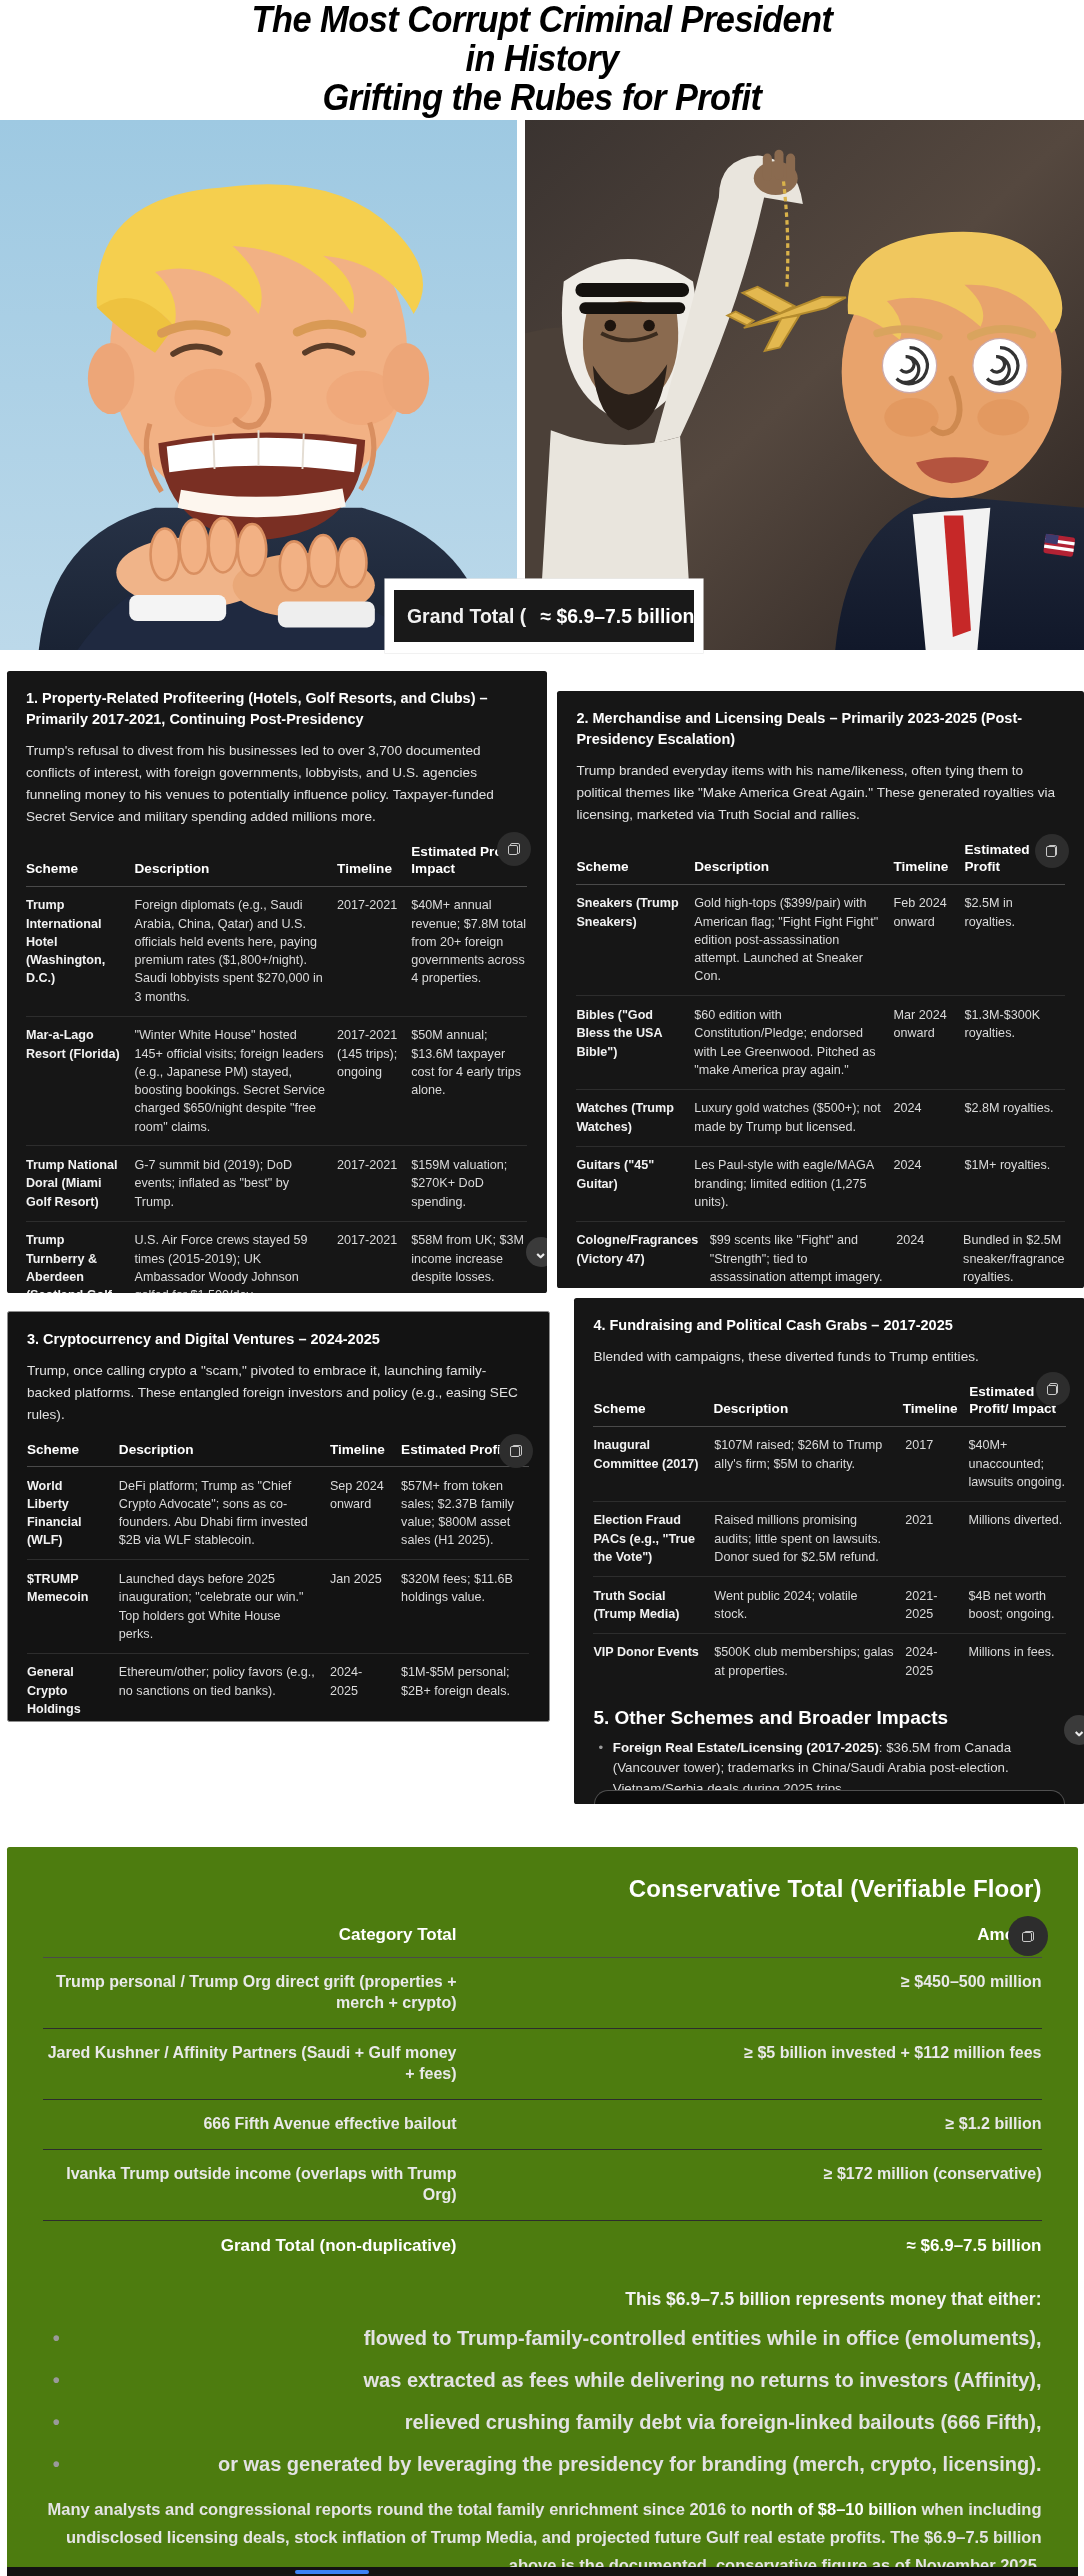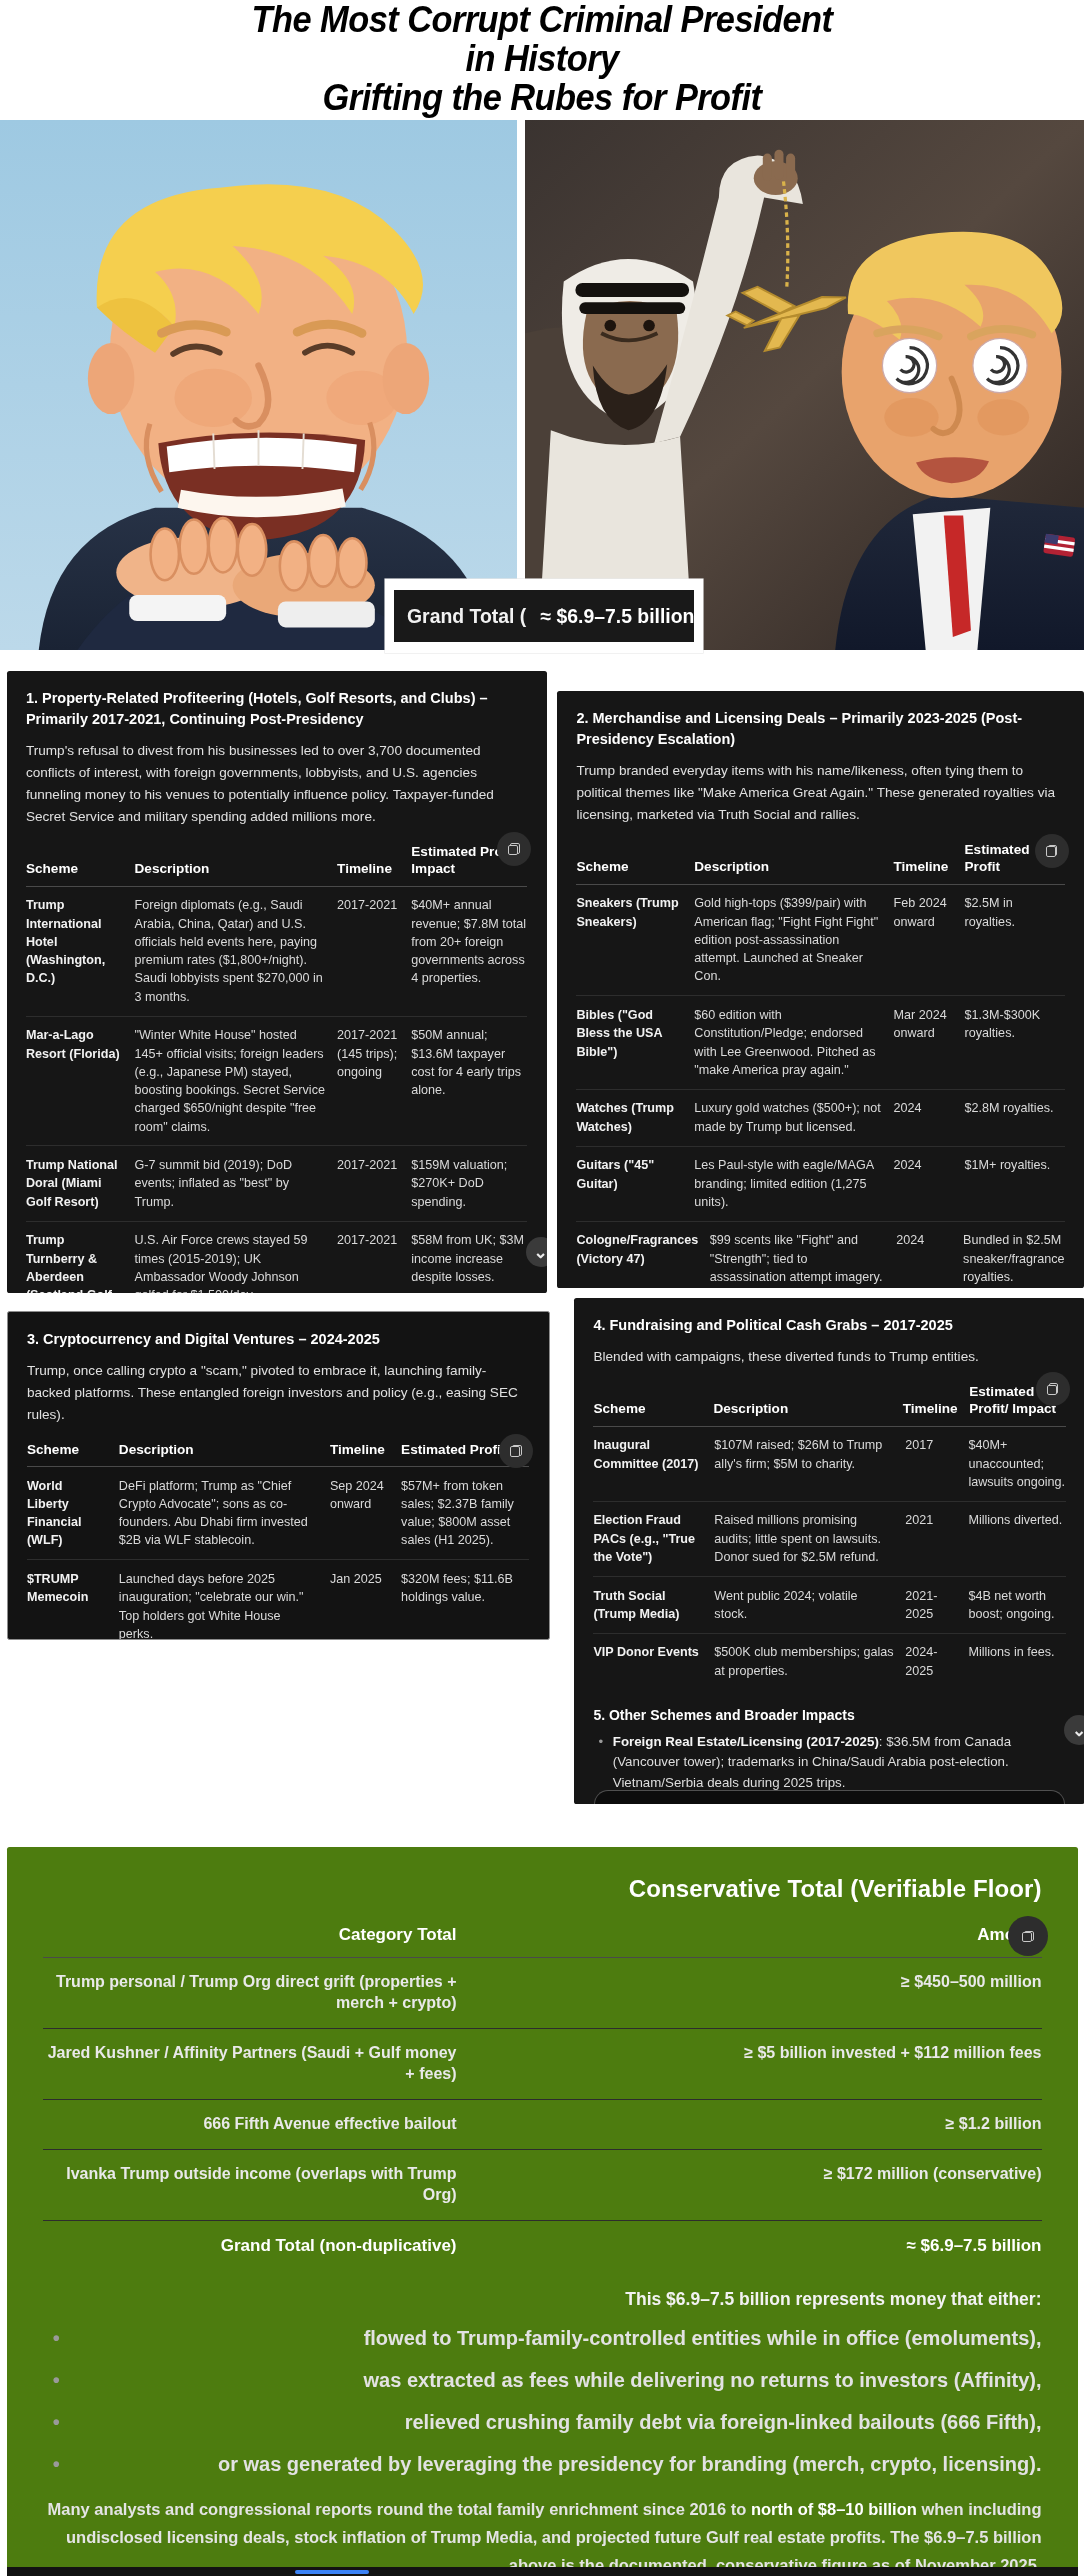--- a/index.html
+++ b/index.html
@@ -23,21 +23,21 @@
   .badge-box { margin: 11px 9px 0 9px; height: 52px; background: #191919; display: flex; align-items: center;
                padding: 12px 13px; gap: 14.2px; }
   .badge-box .lbl { color: #f2f2f2; font-weight: bold; font-size: 19.4px; white-space: nowrap; }
   .badge-box .val { color: #ffffff; font-weight: bold; font-size: 19.4px; white-space: nowrap; }
 
   
   .panel { position: absolute; background: #161616; color: #e4e4e4; padding: 17px 19.4px; overflow: hidden;
            border-radius: 2.6px; }
   #panel1 { left: 6.5px;  top: 671px; width: 540px; height: 622px; }
   #panel2 { left: 557px; top: 691px; width: 527px; height: 597px; }
-  #panel3 { left: 6.5px;  top: 1311px; width: 543px; height: 329px; border: 1.3px solid #8d8d8d; background: #131313; }
+  #panel3 { left: 6.5px;  top: 1311px; width: 543px; height: 411px; border: 1.3px solid #8d8d8d; background: #131313; }
   #panel4 { left: 574px; top: 1298px; width: 511px; height: 506px; }
 
   .p-title { color: #ffffff; font-weight: bold; font-size: 14.5px; line-height: 1.45; margin-bottom: 10.3px; }
   .p-intro { color: #e0e0e0; font-size: 13.6px; line-height: 1.62; margin-bottom: 14.2px; }
 
   .tbl { position: relative; }
   .thead, .trow { display: grid; column-gap: 11.6px; }
   .cols-1 { grid-template-columns: 1.55fr 3.05fr 1fr 1.85fr; }
   .cols-2 { grid-template-columns: 1.7fr  3.0fr  0.95fr 1.6fr; }
   .cols-3 { grid-template-columns: 1.35fr 3.35fr 1fr 2.15fr; }
@@ -58,21 +58,21 @@
               border: 1.3px solid #c9c9c9; border-radius: 1.9px; background: #2d2d2d; }
   .copy-glyph::before { right: 0; top: 0; }
   .copy-glyph::after  { left: 0; bottom: 0; }
   .chev-btn { position: absolute; width: 30px; height: 30px; border-radius: 50%; background: #3a3a3a; color: #ececec;
               display: flex; align-items: center; justify-content: center; font-size: 17px; font-weight: bold;
               cursor: pointer; line-height: 1; }
   #panel1 .chev-btn { right: -9px; bottom: 26px; }
   #panel4 .chev-btn { right: -9px; bottom: 59px; }
 
   
-  .s5-title { color: #fff; font-weight: bold; font-size: 14px; margin: 17px 0 9px 0; }
+  .s5-title { color: #fff; font-weight: bold; font-size: 19px; margin: 17px 0 9px 0; }
   .s5-list { list-style: none; }
   .s5-list li { position: relative; padding-left: 19.4px; font-size: 13.3px; line-height: 1.55; color: #dedede;
                 margin-bottom: 10.3px; }
   .s5-list li::before { content: "•"; position: absolute; left: 5.2px; color: #9a9a9a; }
   .s5-list strong { color: #f5f5f5; }
   .p4-endbar { position: absolute; left: 4%; bottom: -2.6px; width: 92%; height: 17px; background: #0c0c0c;
                border: 1.3px solid #4f4f4f; border-bottom: none; border-radius: 14.2px 14.2px 0 0; }
 
   
   #summary { left: 6.5px; top: 1847px; width: 1071px; height: 871px; padding: 28.4px 36px; background: #4d7c0f; text-align: right; }

